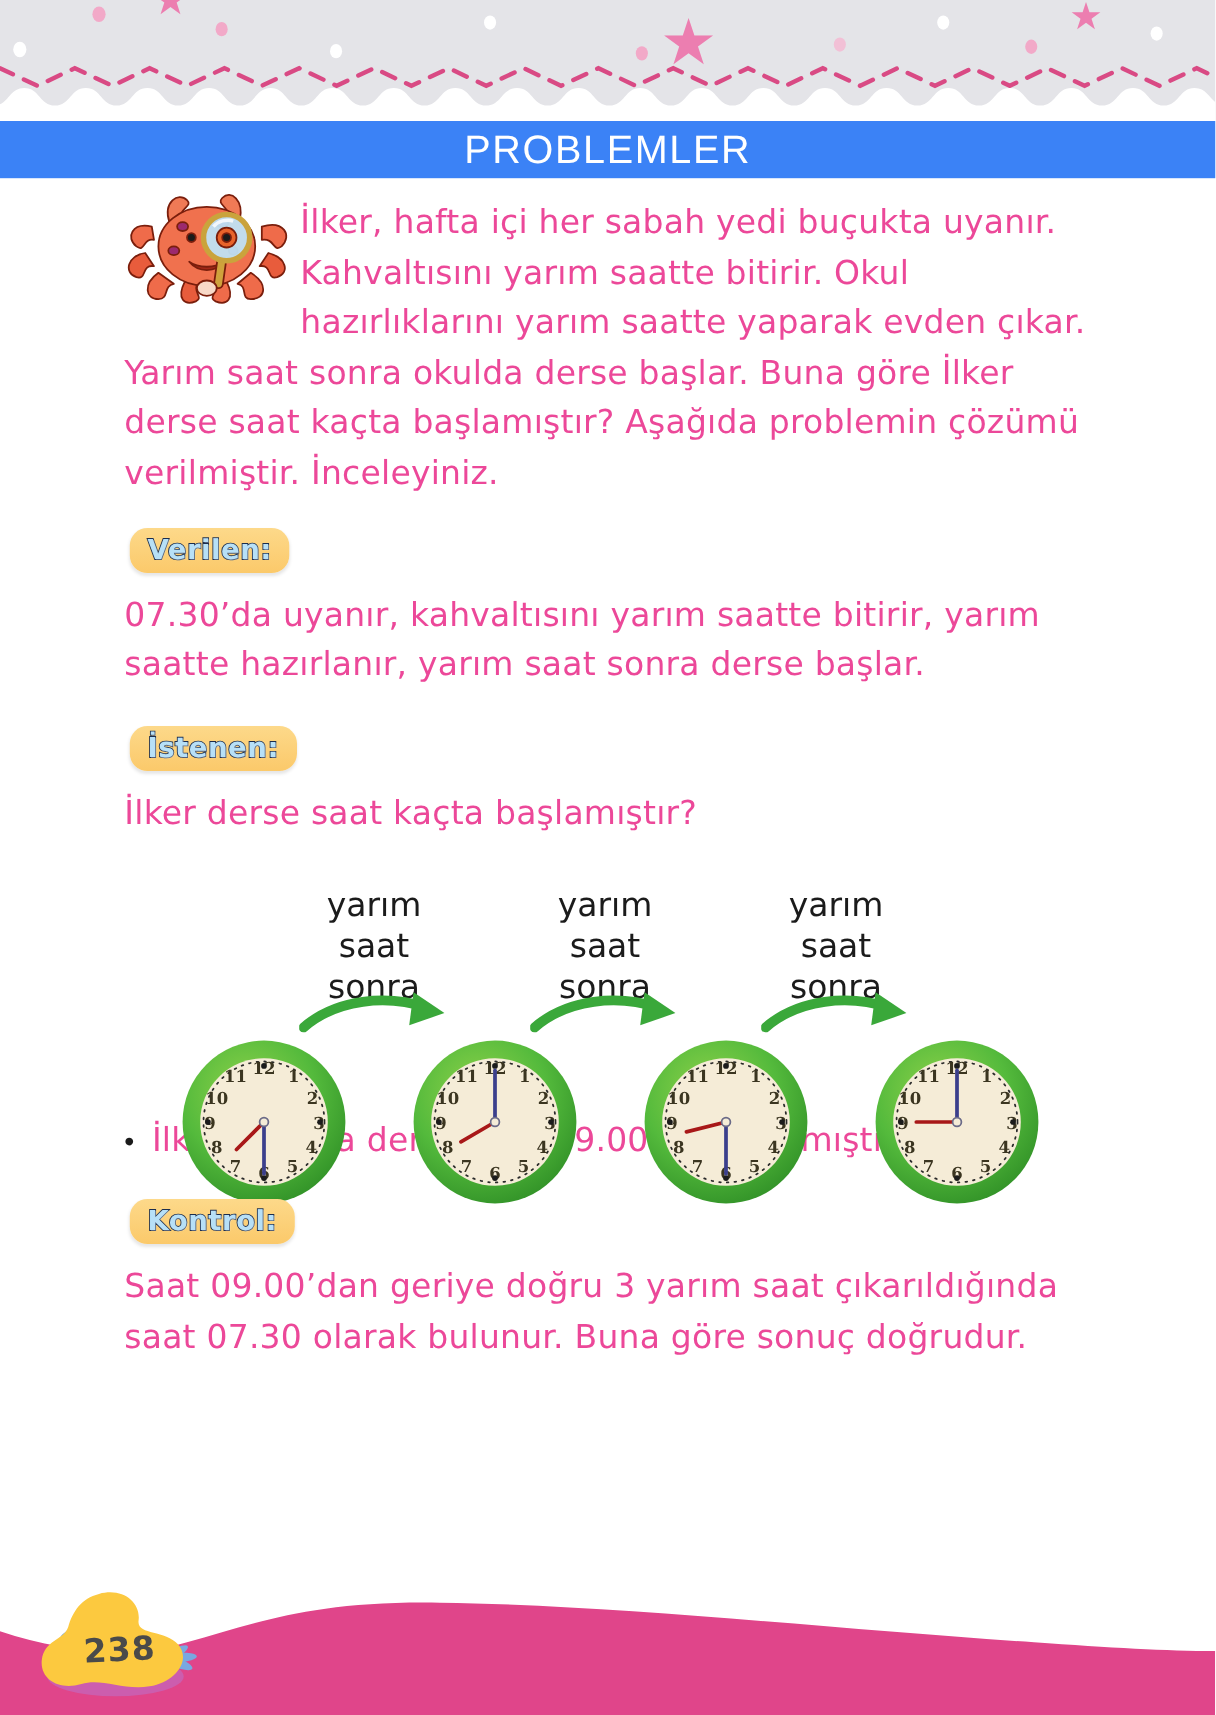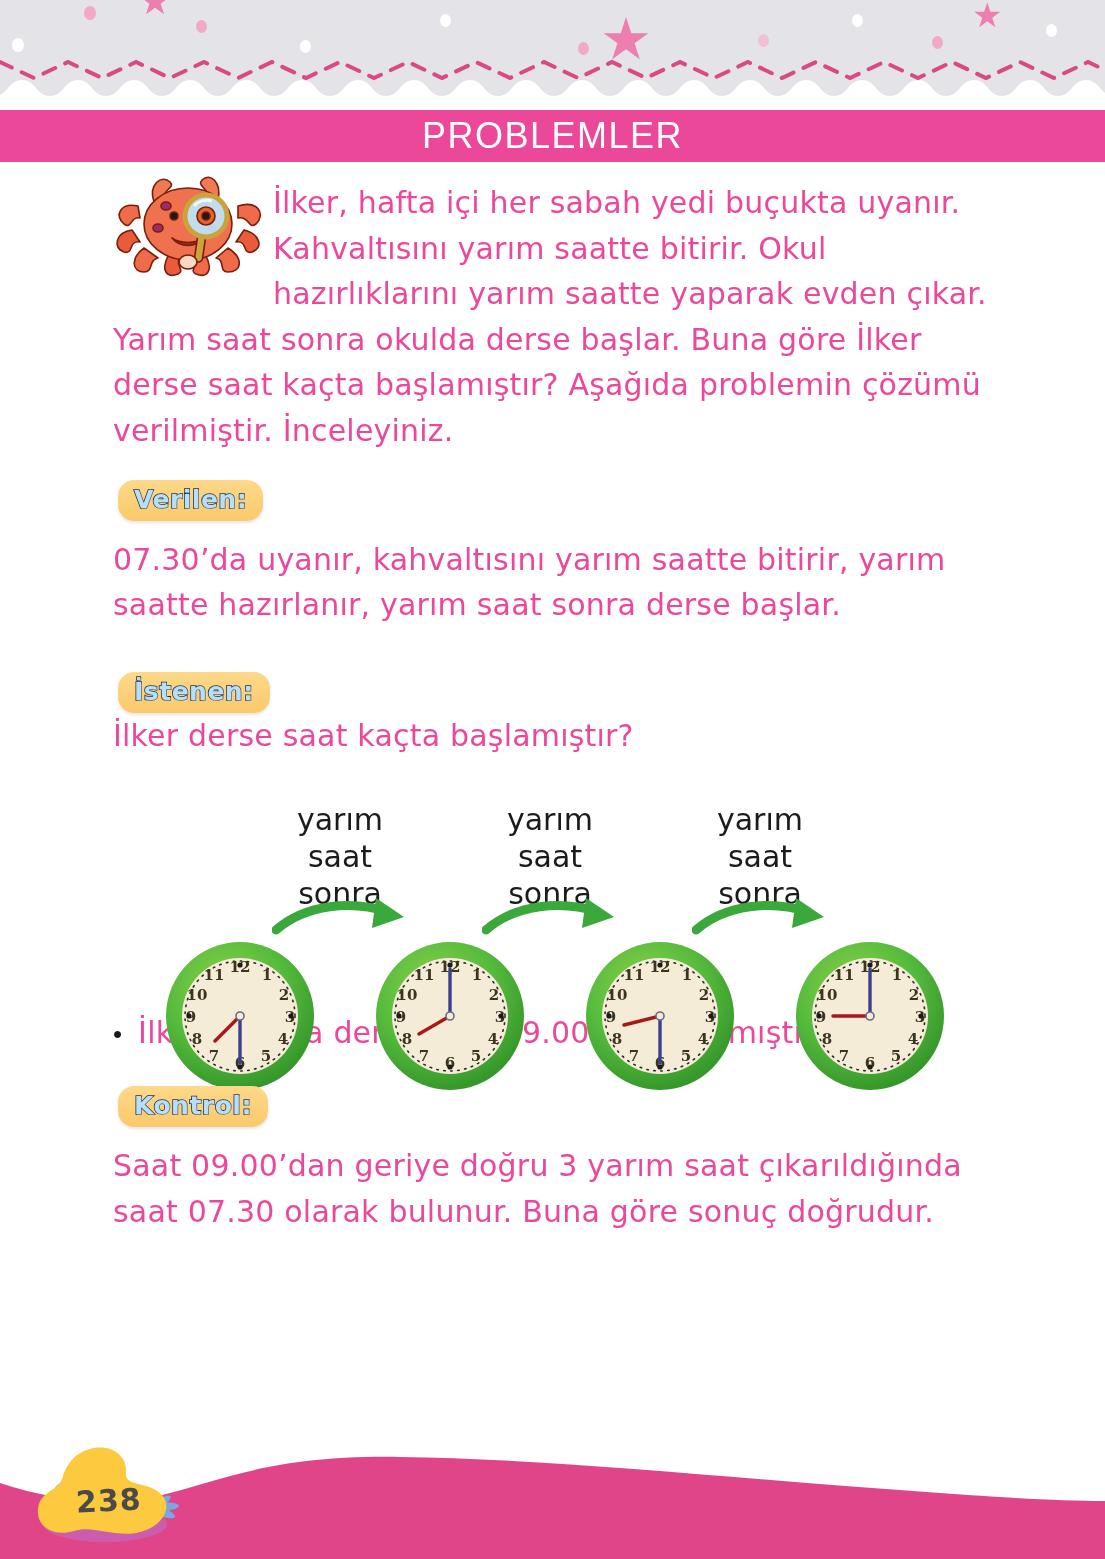--- a/index.html
+++ b/index.html
@@ -50,21 +50,21 @@
     position: absolute;
     border-radius: 50%;
   }
 
   
   .title-bar {
     position: absolute;
     top: 110px; left: 0;
     width: 1105px;
     height: 52px;
-    background: #ec4899;
+    background: #3b82f6;
     display: flex;
     align-items: center;
     justify-content: center;
   }
   .title-bar h1 {
     color: #ffffff;
     font-family: "Liberation Sans", sans-serif;
     font-weight: 300;
     font-size: 36px;
     letter-spacing: 1.5px;
@@ -300,26 +300,26 @@
 
     <div class="badge-row" style="margin-top:26px;">
       <span class="badge">
         <span class="badge-text">Verilen:</span>
       </span>
     </div>
     <div class="section" style="margin-top:16px;">
       <p class="body-text">07.30’da uyanır, kahvaltısını yarım saatte bitirir, yarım saatte hazırlanır, yarım saat sonra derse başlar.</p>
     </div>
 
-    <div class="badge-row" style="margin-top:44px;">
+    <div class="badge-row" style="margin-top:32px;">
       <span class="badge">
         <span class="badge-text">İstenen:</span>
       </span>
     </div>
-    <div class="section" style="">
+    <div class="section" style="margin-top:16px;">
       <p class="body-text">İlker derse saat kaçta başlamıştır?</p>
     </div>
 
 
     <div class="diagram">
 
       <div class="step-label" style="left:265px; top:44px;">
         <div>yarım</div>
         <div>saat</div>
         <div>sonra</div>

